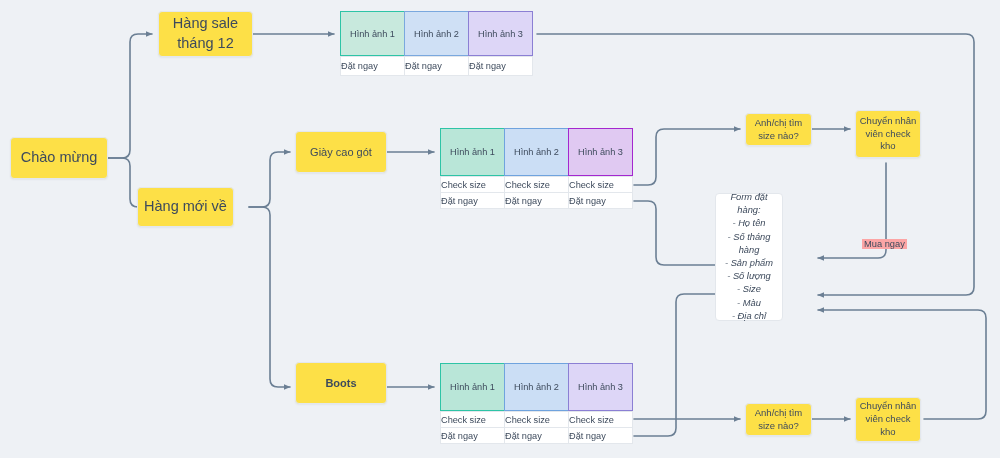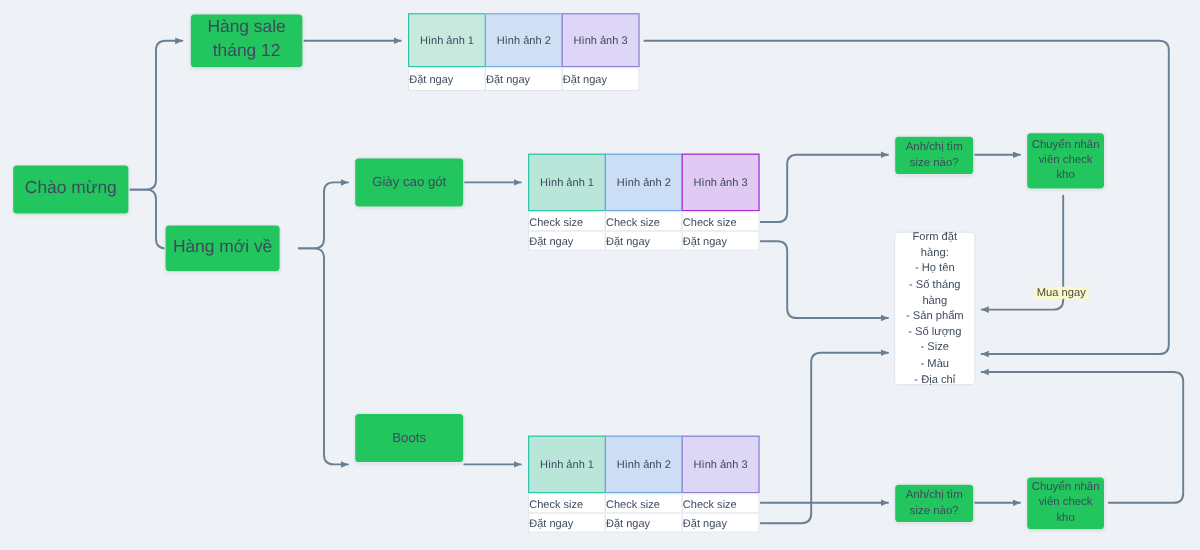--- a/index.html
+++ b/index.html
@@ -16,21 +16,21 @@
     overflow: hidden;
   }
   #wires {
     position: absolute;
     left: 0; top: 0;
     width: 1000px; height: 458px;
     pointer-events: none;
   }
   .node {
     position: absolute;
-    background: #22c55e;
+    background: #fde047;
     border: 1px solid #e3e7ec;
     border-radius: 4px;
     display: flex;
     align-items: center;
     justify-content: center;
     text-align: center;
     color: #3d4a5c;
     line-height: 1.35;
     box-shadow: 0 1px 2px rgba(40,55,75,0.06);
     z-index: 2;
@@ -88,21 +88,21 @@
     z-index: 2;
     padding: 3px 2px;
   }
   .formbox div { white-space: nowrap; }
 
   .edgelabel {
     position: absolute;
     font-size: 9.3px;
     color: #3d4a5c;
     z-index: 3;
-    background: #fef9c3;
+    background: #fca5a5;
     padding: 0 2px;
     white-space: nowrap;
   }
 </style>
 </head>
 <body>
 
 <div id="canvas">
 
   <svg id="wires" viewBox="0 0 1000 458" xmlns="http://www.w3.org/2000/svg">
@@ -155,21 +155,21 @@
   </div>
 
   <div class="node big" style="left:137px; top:187px; width:97px; height:40px;">
     <span>Hàng mới về</span>
   </div>
 
   <div class="node mid" style="left:295px; top:131px; width:92px; height:42px;">
     <span>Giày cao gót</span>
   </div>
 
-  <div class="node mid" style="left:295px; top:344px; width:92px; height:42px;">
+  <div class="node mid" style="left:295px; top:362px; width:92px; height:42px;font-weight:bold;">
     <span>Boots</span>
   </div>
 
   <div class="cardgroup" style="left:340px; top:11px;">
     <div class="imgrow">
       <div class="imgcell" style="width:65px; height:45px; background:#c8e9dd; border-color:#2ec4a6;">
         <span>Hình ảnh 1</span>
       </div>
       <div class="imgcell" style="width:65px; height:45px; background:#cfe0f5; border-color:#7aa8de;">
         <span>Hình ảnh 2</span>
@@ -278,21 +278,21 @@
     <span>Anh/chị tìm</span>
     <span>size nào?</span>
   </div>
 
   <div class="node sm" style="left:855px; top:397px; width:66px; height:45px; flex-direction:column;">
     <span>Chuyển nhân</span>
     <span>viên check</span>
     <span>kho</span>
   </div>
 
-  <div class="formbox" style="left:745px; top:193px; width:68px; height:128px;">
+  <div class="formbox" style="left:715px; top:193px; width:68px; height:128px;font-style:italic;">
     <div>Form đặt</div>
     <div>hàng:</div>
     <div>- Họ tên</div>
     <div>- Số tháng</div>
     <div>hàng</div>
     <div>- Sản phẩm</div>
     <div>- Số lượng</div>
     <div>- Size</div>
     <div>- Màu</div>
     <div>- Địa chỉ</div>

